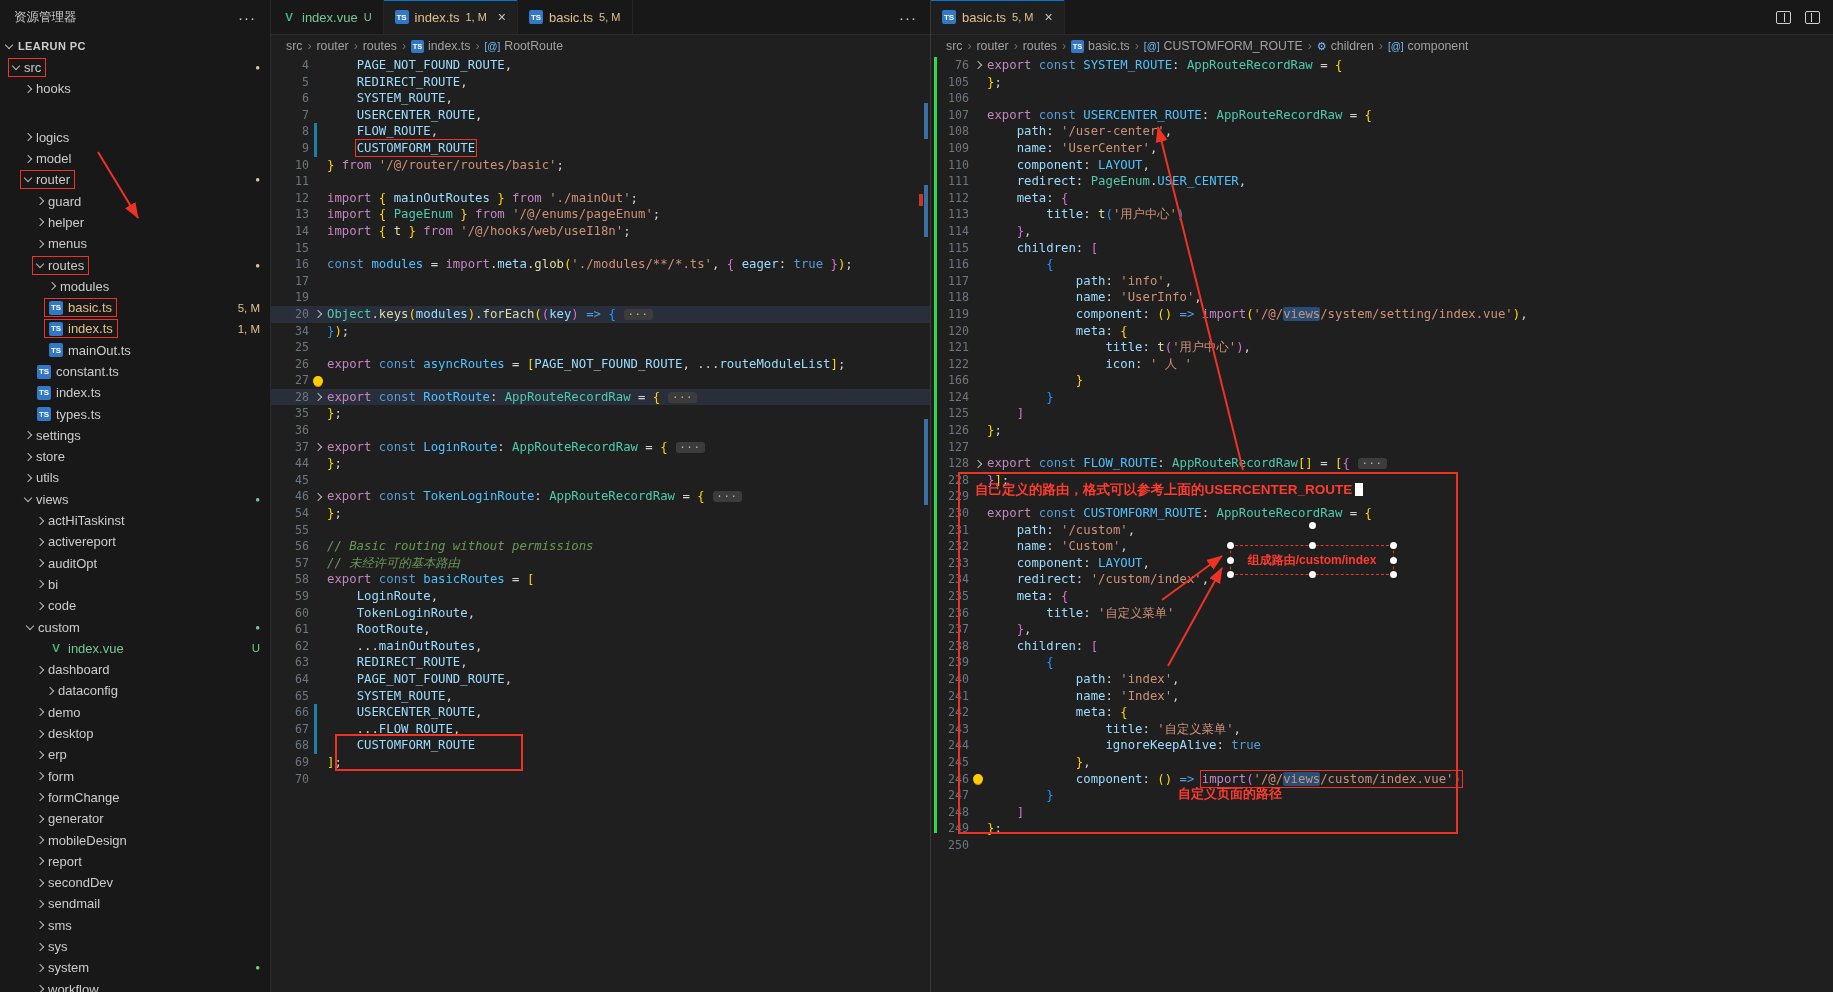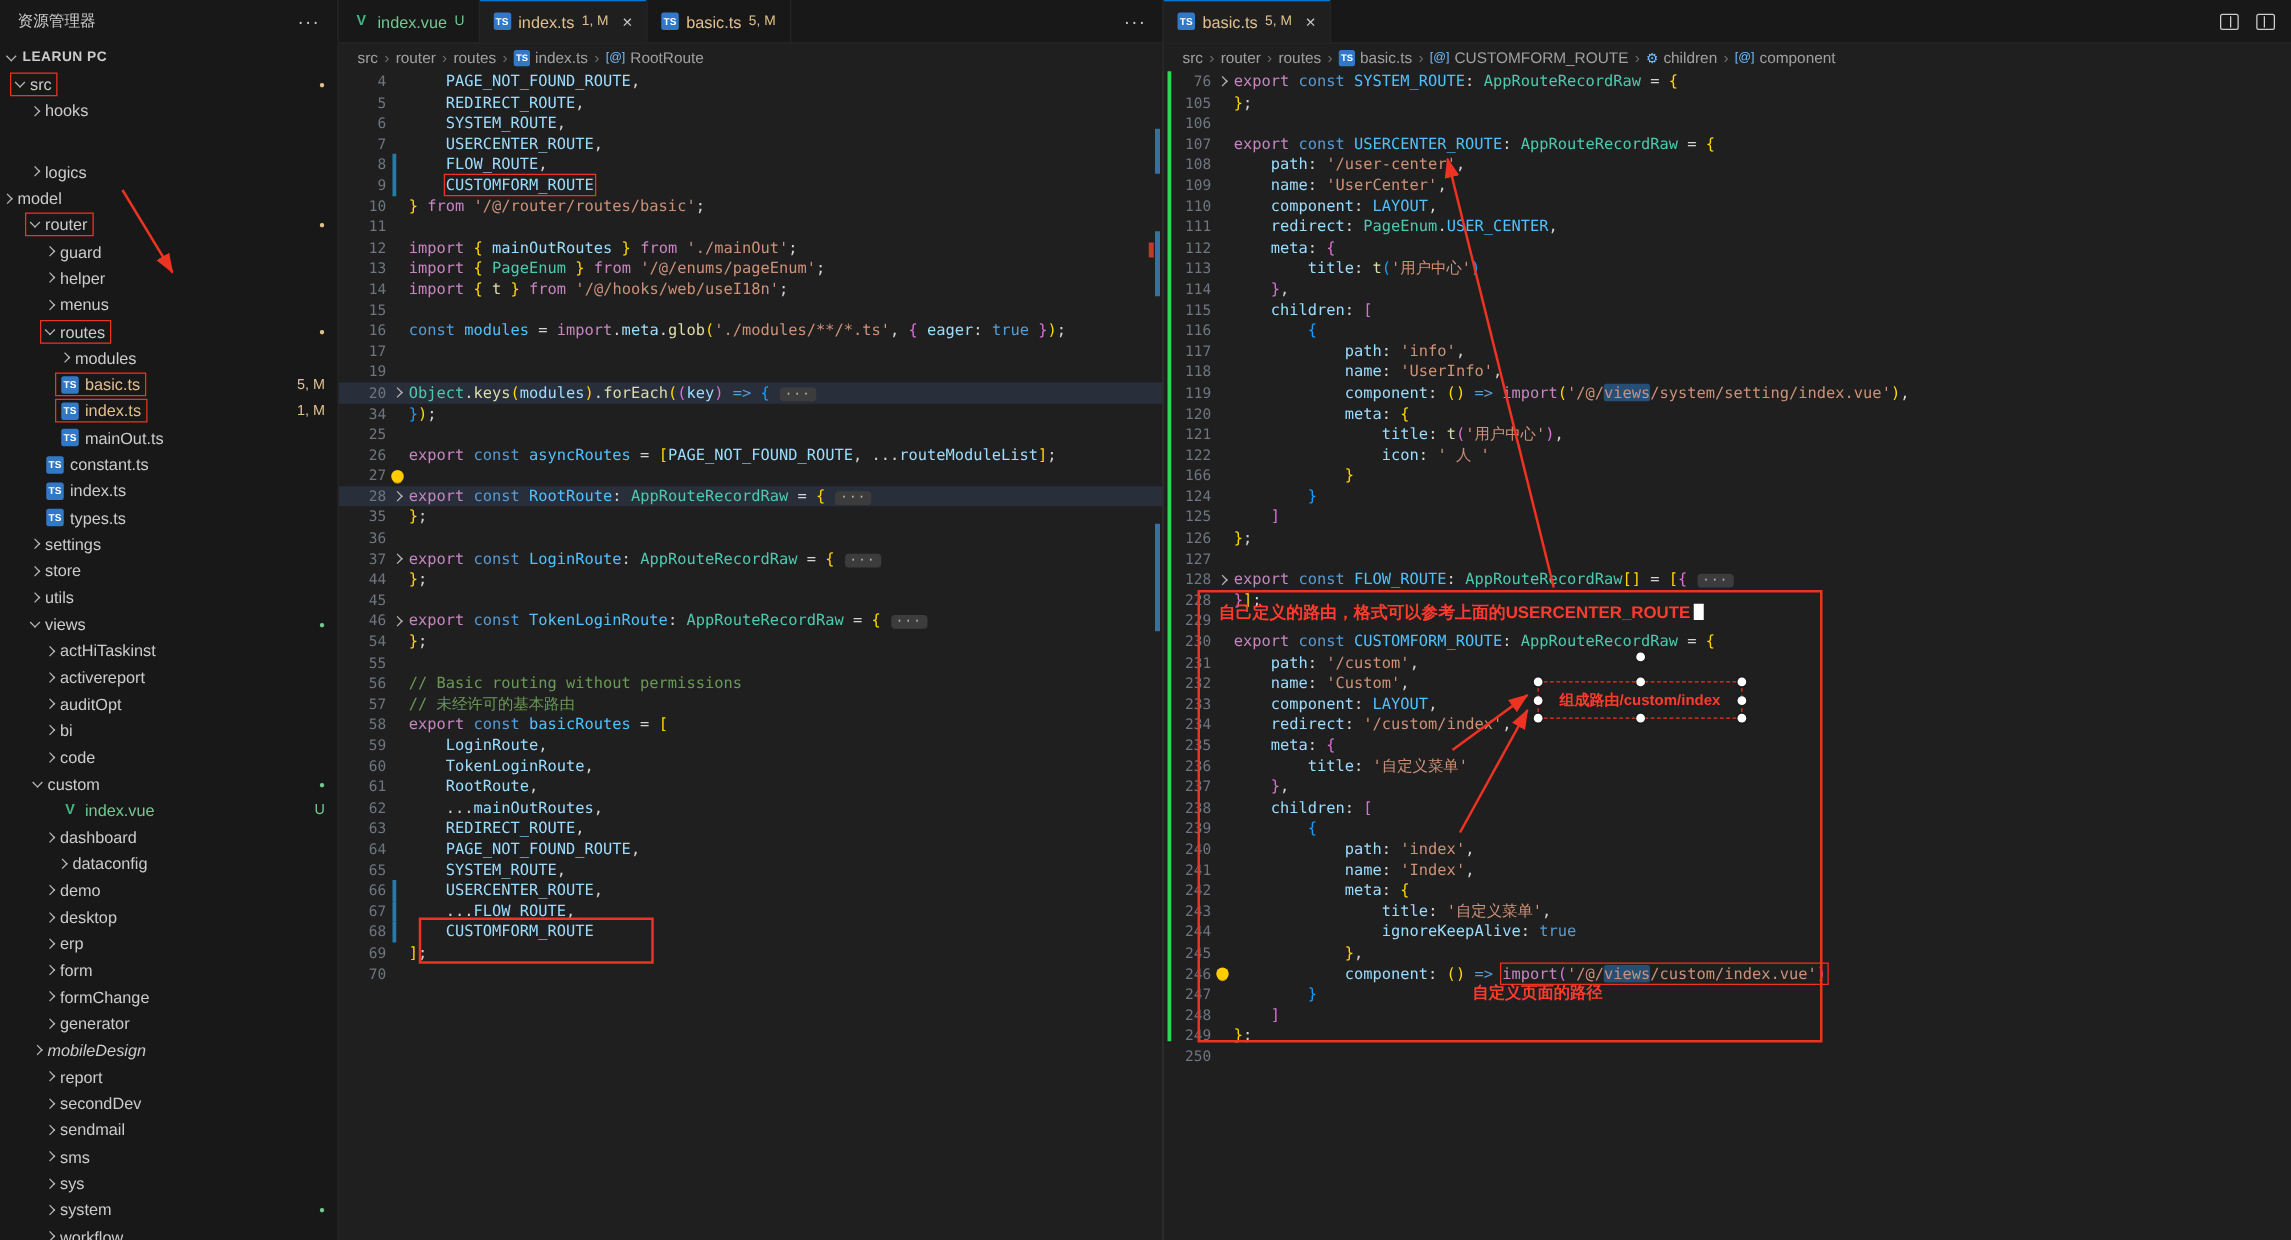--- a/index.html
+++ b/index.html
@@ -59,21 +59,21 @@
   .editor{position:relative; height:calc(100% - 57px); font-family:"DejaVu Sans Mono","Liberation Mono",monospace; font-size:12.3px; line-height:16.6px; overflow:hidden;}
   .cline{display:flex; height:16.6px; position:relative; white-space:pre;}
   .cline.hl{background:rgba(86,126,196,0.16);}
   .gitbar{position:absolute; left:43px; top:0; bottom:0; width:3px;}
   .gitbar.mod{background:#1b81a8;}
   .lnum{width:38px; flex:none; text-align:right; color:var(--lnum); font-size:11.6px;}
   .gslot{width:18px; flex:none; display:flex; align-items:center; justify-content:center;}
   .codetxt{white-space:pre;}
   .codetxt .p{color:#d4d4d4;} .codetxt .k{color:#C586C0;} .codetxt .c{color:#569CD6;}
   .codetxt .v{color:#9CDCFE;} .codetxt .C{color:#4FC1FF;} .codetxt .t{color:#4EC9B0;}
-  .codetxt .s{color:#CE9178;} .codetxt .f{color:#DCDCAA;} .codetxt .m{color:#6A9955;}
+  .codetxt .s{color:#CE9178;} .codetxt .f{color:#DCDCAA;} .codetxt .m{color:#6A9955;font-style:italic;}
   .codetxt .b1{color:#FFD700;} .codetxt .b2{color:#DA70D6;} .codetxt .b3{color:#179FFF;}
   .codetxt .hlw{background:#264f78; border-radius:2px;}
   .foldtag{color:#bbb; background:#3c3c3c; border-radius:3px; font-size:10px; line-height:12px; height:12px; padding:0 4px; margin-left:8px; align-self:center; letter-spacing:1px;}
   .redbox{outline:1.8px solid var(--red); outline-offset:1px;}
   .bulb{width:10px; height:10px; border-radius:50%; background:#fc0; display:inline-block; box-shadow:0 2px 0 -1px #c90;}
   .ovm{position:absolute; width:4px; right:2px; background:#3a6fa5;}
   .ovm.redm{background:#c0392b; right:7px;}
 
   
   .anno{position:absolute; z-index:40; pointer-events:none;}
@@ -112,21 +112,21 @@
             <span class="chevi right"></span>
             <span class="tlabel">hooks</span>
           </span>
         </div>
         <div class="trow" style="padding-left: 22px; margin-top: 27px;">
           <span class="titem">
             <span class="chevi right"></span>
             <span class="tlabel">logics</span>
           </span>
         </div>
-        <div class="trow" style="">
+        <div class="trow" style="padding-left: 22px;">
           <span class="titem">
             <span class="chevi right"></span>
             <span class="tlabel">model</span>
           </span>
         </div>
         <div class="trow" style="padding-left: 22px;">
           <span class="titem rbox">
             <span class="chevi down"></span>
             <span class="tlabel">router</span>
           </span>
@@ -311,21 +311,21 @@
             <span class="chevi right"></span>
             <span class="tlabel">formChange</span>
           </span>
         </div>
         <div class="trow" style="padding-left: 34px;">
           <span class="titem">
             <span class="chevi right"></span>
             <span class="tlabel">generator</span>
           </span>
         </div>
-        <div class="trow" style="padding-left: 24px; font-style: italic;">
+        <div class="trow" style="padding-left: 34px;">
           <span class="titem">
             <span class="chevi right"></span>
             <span class="tlabel">mobileDesign</span>
           </span>
         </div>
         <div class="trow" style="padding-left: 34px;">
           <span class="titem">
             <span class="chevi right"></span>
             <span class="tlabel">report</span>
           </span>

